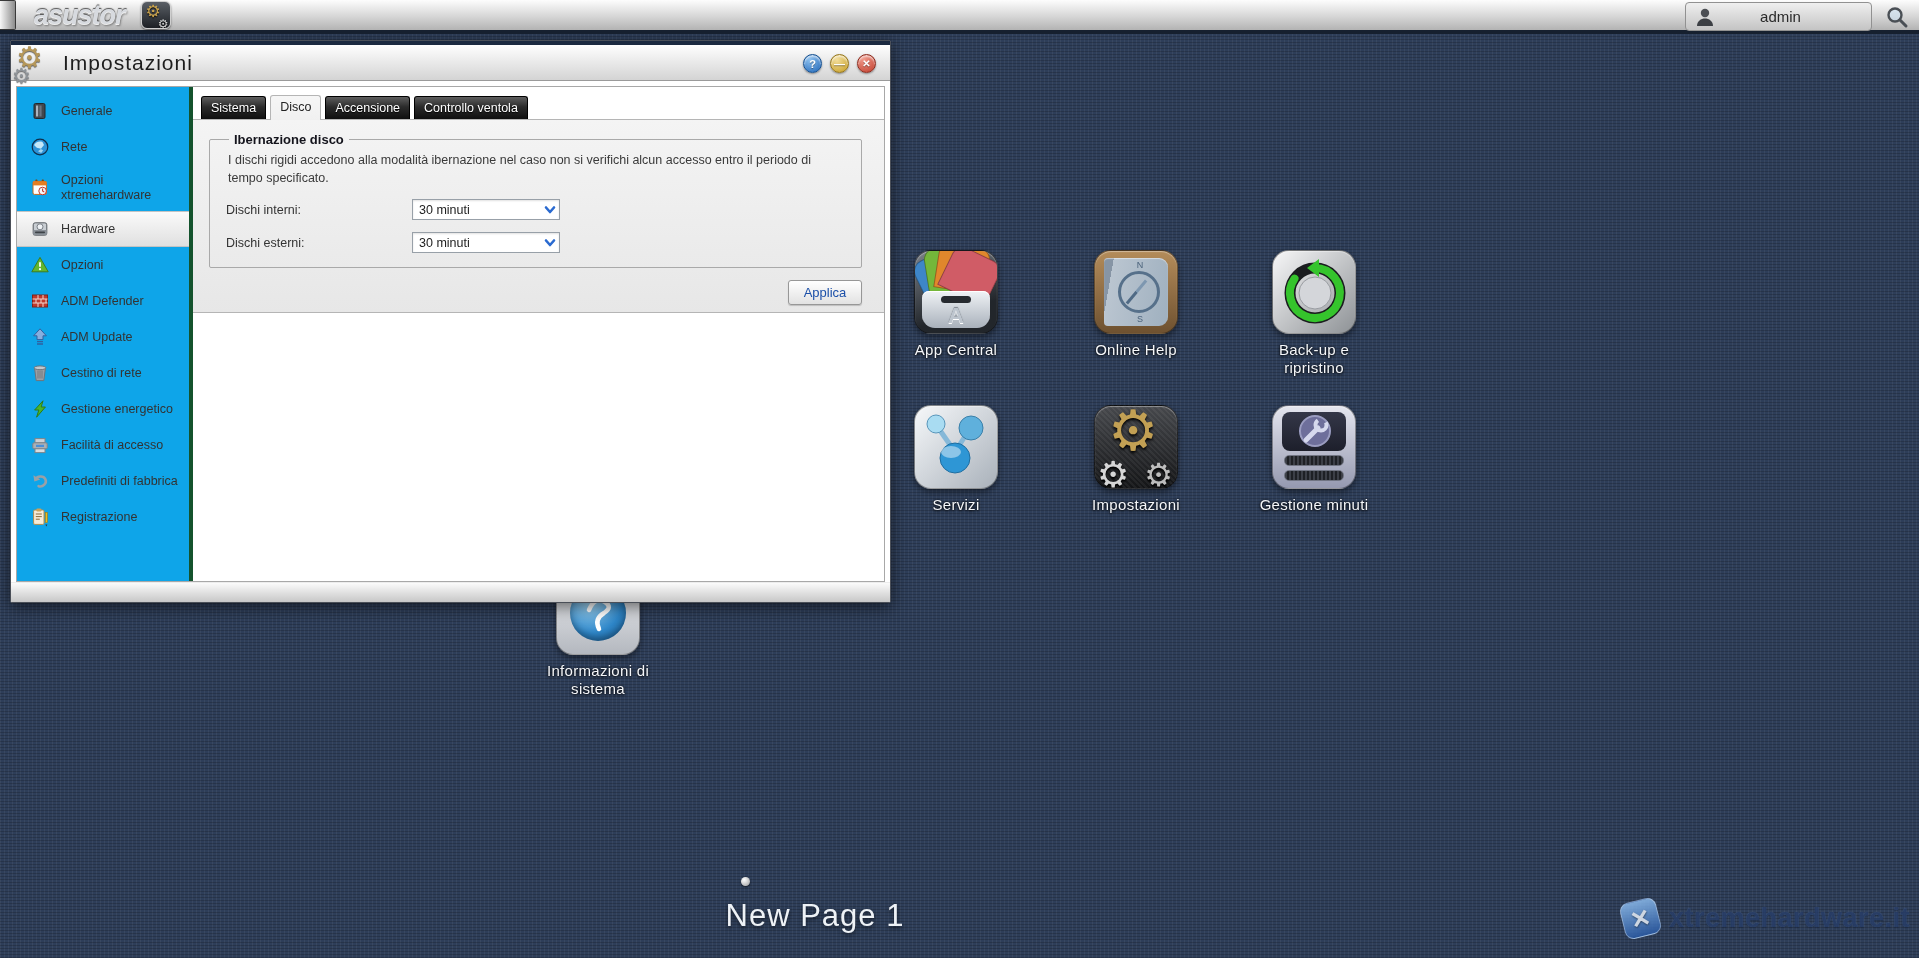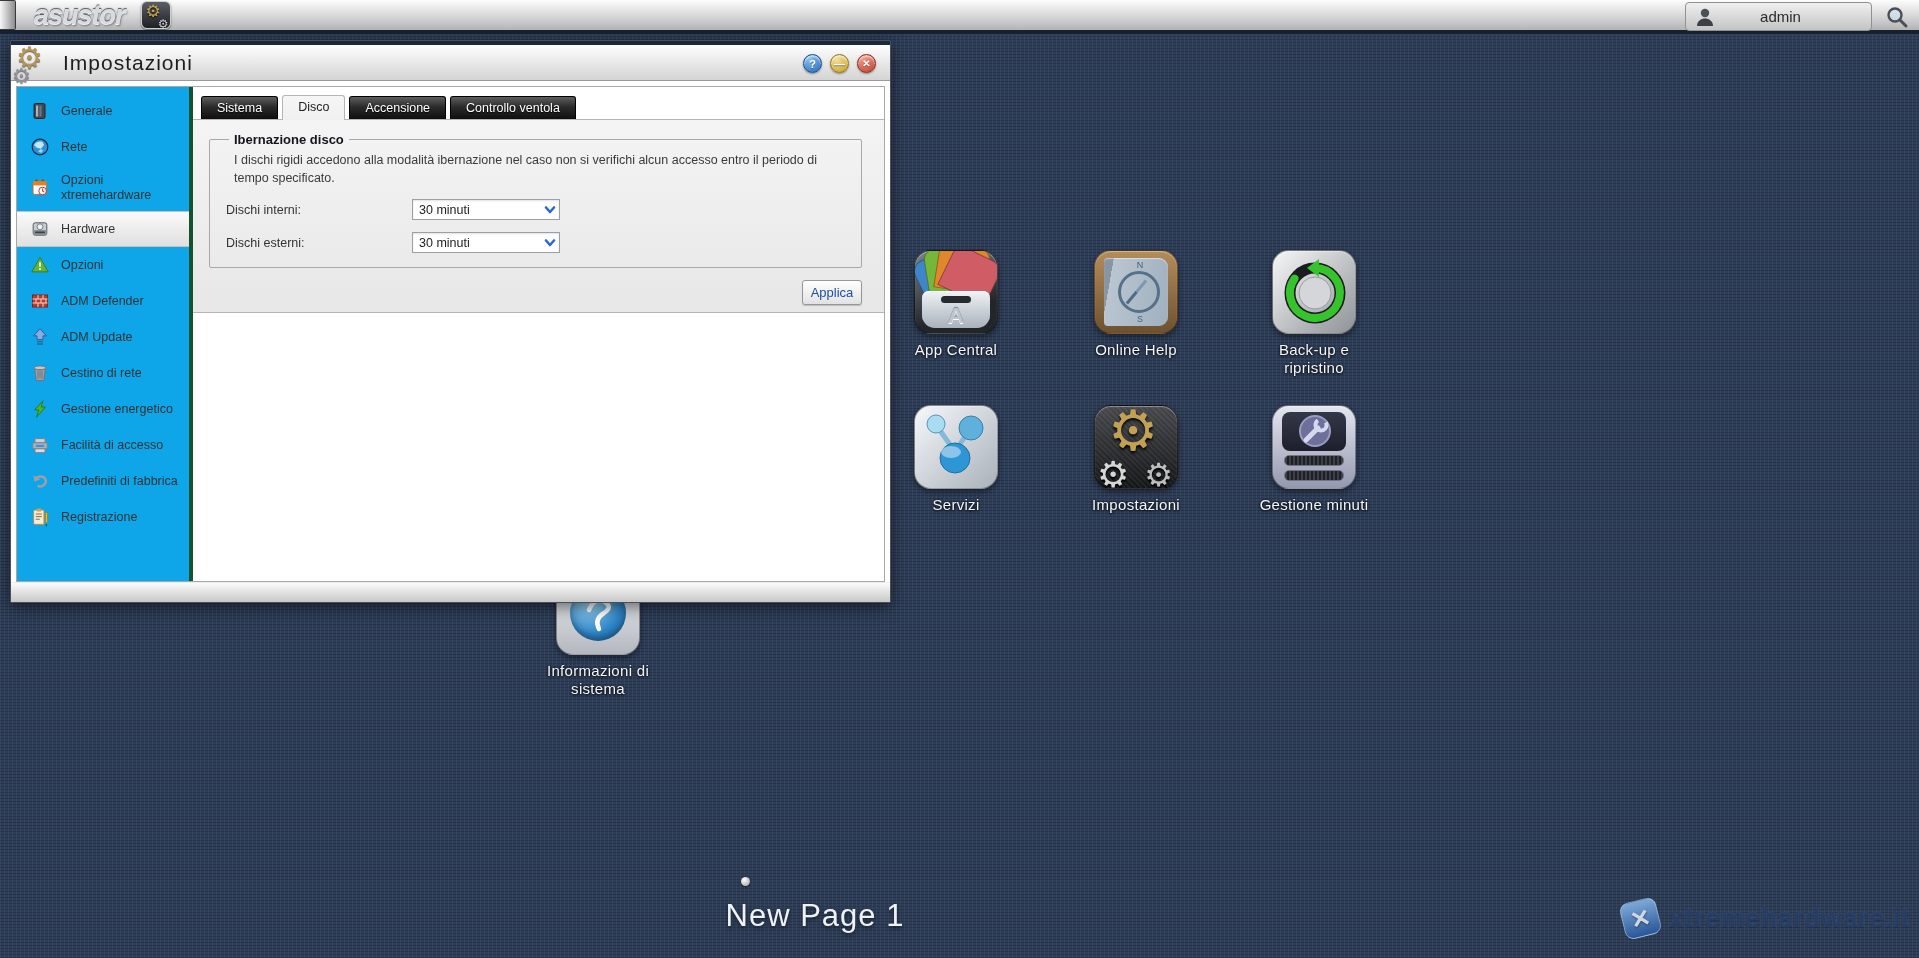--- a/index.html
+++ b/index.html
@@ -85,47 +85,47 @@
   }
   .snav-item .sicon { width:20px; height:20px; flex:0 0 20px; }
   .snav-item.selected {
     background:linear-gradient(#fafafa,#e0e0e0);
     border-top:1px solid #c3c3c3; border-bottom:1px solid #c3c3c3;
   }
   
   .main { flex:1; background:#fff; padding-top:9px; position:relative; }
   .tabstrip { display:flex; align-items:flex-end; gap:4px; margin-left:8px; position:relative; z-index:2; height:23px; }
   .tab {
-    font-size:12.5px; padding:4px 15px 4px; border-radius:3px 3px 0 0; cursor:pointer;
+    font-size:12.5px; padding:4px 9px 4px; border-radius:3px 3px 0 0; cursor:pointer;
     background:linear-gradient(#5e5e5e,#2b2b2b 45%,#0f0f0f);
     color:#fff; border:1px solid #000; border-bottom:none; text-shadow:0 1px 1px #000;
   }
   .tab.active {
     background:linear-gradient(#f6f6f6,#f0f0f0); color:#222; text-shadow:none;
     border:1px solid #b5b5b5; border-bottom:none; margin-bottom:-1px; padding-bottom:6px; z-index:3;
   }
   .panel {
     border-top:1px solid #b5b5b5; border-bottom:1px solid #b5b5b5;
     background:linear-gradient(#f4f4f4,#e7e7e7);
     height:194px; padding:12px 22px 0 16px; display:flex; flex-direction:column;
   }
   fieldset.hib { border:1px solid #a9a9a9; border-radius:2px; padding:2px 16px 14px; }
   fieldset.hib legend { font-size:13px; font-weight:bold; color:#14141c; padding:0 5px; margin-left:3px; }
-  .desc { font-size:12.5px; color:#3a3a3a; line-height:1.4; margin:3px 8px 4px; max-width:610px; }
+  .desc { font-size:12.5px; color:#3a3a3a; line-height:1.4; margin:3px 2px 4px; max-width:610px; }
   .frow { display:flex; align-items:center; margin-top:12px; }
   .frow .flabel { width:186px; font-size:12.5px; color:#333; }
   .combo {
     width:148px; height:21px; background:#fff; border:1px solid #98a0a8;
     display:flex; align-items:center; justify-content:space-between; cursor:pointer;
     box-shadow:inset 0 1px 2px rgba(0,0,0,.12);
   }
   .combo .cval { font-size:12.5px; color:#222; padding-left:6px; }
   .combo .carr { width:18px; display:flex; justify-content:center; }
   .applybtn {
-    align-self:flex-end; margin-top:12px; width:60px; height:25px;
+    align-self:flex-end; margin-top:12px; width:74px; height:25px;
     background:linear-gradient(#ffffff,#e2e2e2); border:1px solid #979797; border-radius:3px;
     color:#1b4fa8; font-size:13px; font-family:"Liberation Sans",sans-serif; cursor:pointer;
     box-shadow:0 1px 1px rgba(0,0,0,.18);
   }
   
   .dicon { position:absolute; width:150px; text-align:center; z-index:5; cursor:pointer; }
   .dicon .tile {
     width:84px; height:84px; margin:0 auto; border-radius:17px; position:relative; overflow:hidden;
     box-shadow:0 3px 6px rgba(0,0,0,.45), inset 0 1px 1px rgba(255,255,255,.4);
     border:1px solid rgba(0,0,0,.35);

